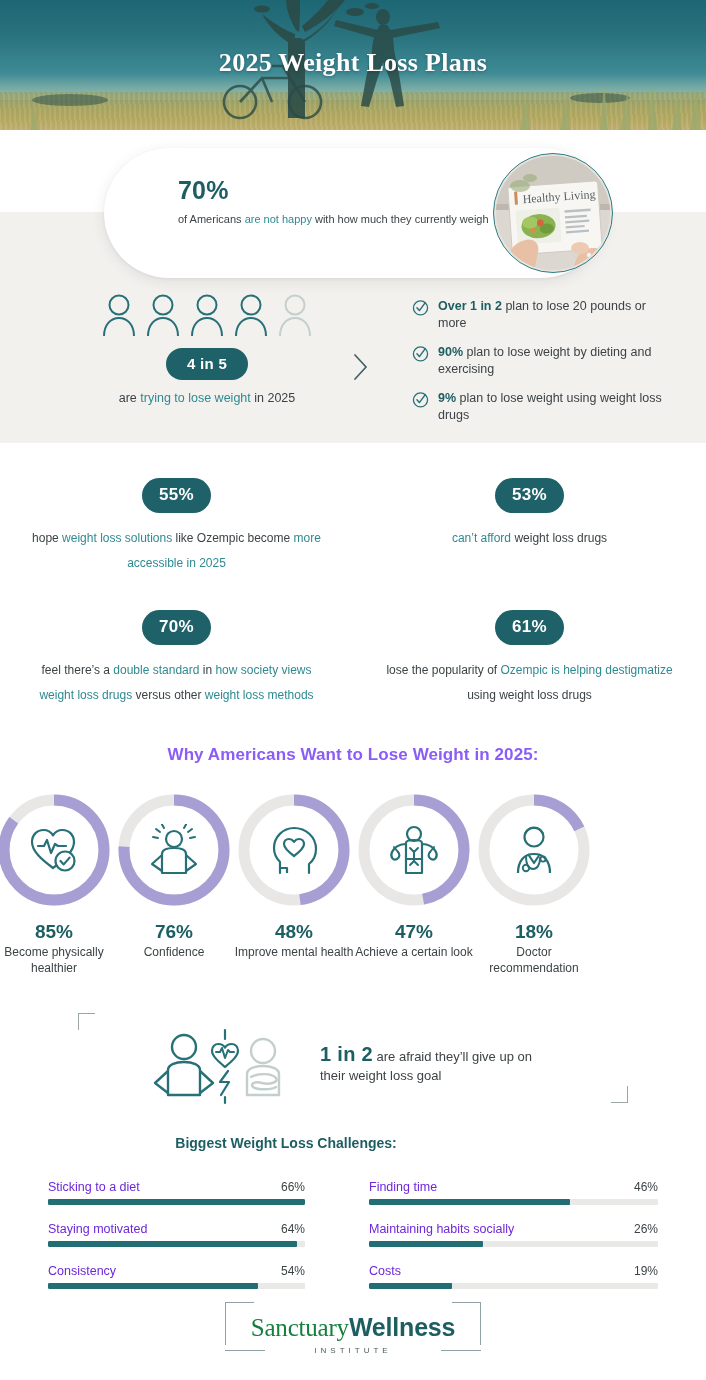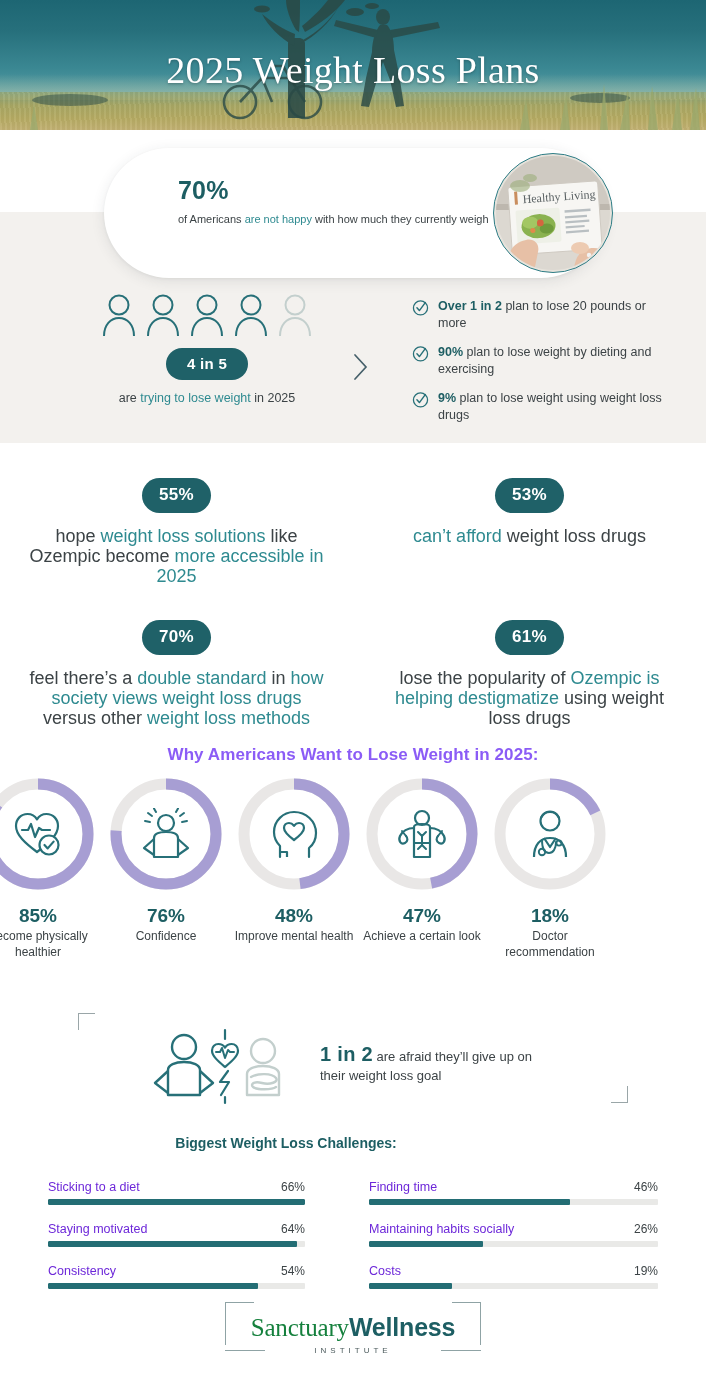--- a/index.html
+++ b/index.html
@@ -32,22 +32,22 @@
   }
   .hero-haze {
     position: absolute; left: 0; right: 0; bottom: 30px; height: 26px;
     background: linear-gradient(180deg, rgba(205,214,186,0) 0%, rgba(212,214,178,0.55) 100%);
   }
   .hero-svg { position: absolute; inset: 0; width: 706px; height: 130px; }
   .hero-title {
     position: absolute; left: 0; right: 0; top: 48px;
     text-align: center;
     font-family: "Liberation Serif", serif;
-    font-weight: normal;
-    font-size: 38px;
+    font-weight: bold;
+    font-size: 26px;
     letter-spacing: .3px;
     color: #ffffff;
     text-shadow: 0 1px 3px rgba(0,0,0,0.28);
     z-index: 5;
   }
 
   
   .band {
     position: absolute; left: 0; width: 706px;
     top: 212px; height: 231px;
@@ -102,29 +102,29 @@
   .checks { position: absolute; left: 412px; top: 298px; width: 250px; z-index: 4; }
   .check-item { display: flex; gap: 9px; margin-bottom: 12px; align-items: flex-start; }
   .check-txt { font-size: 12.5px; line-height: 17px; color: #3c4346; }
   .check-ic { flex: 0 0 auto; margin-top: 1px; }
 
   
   .pgrid { position: absolute; left: 0; top: 478px; width: 706px; z-index: 3; }
   .prow { display: flex; }
   .pcell { width: 353px; text-align: center; padding: 0 28px; }
   .pcell .pill { font-size: 17px; padding: 7px 17px 8px; border-radius: 19px; }
-  .pcell .ptxt { margin-top: 13px; font-size: 18px; line-height: 20px; color: #3c4346; }
+  .pcell .ptxt { margin-top: 13px; font-size: 12px; line-height: 25px; color: #3c4346; }
   .prow2 { margin-top: 34px; }
 
   
   .sect-title {
     position: absolute; left: 0; top: 745px; width: 706px; text-align: center;
     font-size: 17px; font-weight: bold; color: #8b5cf6; letter-spacing: .1px; z-index: 3;
   }
-  .donuts { position: absolute; left: 0; top: 774px; width: 588px; display: flex; justify-content: center; gap: 8px; z-index: 3; }
+  .donuts { position: absolute; left: 0; top: 790px; width: 588px; display: flex; justify-content: center; gap: 0; z-index: 3; }
   .donut-cell { width: 126px; text-align: center; }
   .donut-wrap { width: 120px; height: 120px; margin: 0 auto; position: relative; }
   .donut-ic { position: absolute; left: 0; top: 0; width: 120px; height: 120px; display: flex; align-items: center; justify-content: center; }
   .donut-pct { margin-top: 11px; font-size: 19px; font-weight: bold; color: #1d5e63; }
   .donut-lab { margin-top: 2px; font-size: 12px; line-height: 15.5px; color: #3c4346; }
 
   
   .oneintwo { position: absolute; left: 0; top: 1005px; width: 706px; height: 100px; z-index: 3; padding-left: 20px; }
   .br { position: absolute; width: 17px; height: 17px; }
   .br-tl { left: 78px; top: 8px; border-left: 1.3px solid #9aa6a8; border-top: 1.3px solid #9aa6a8; }

